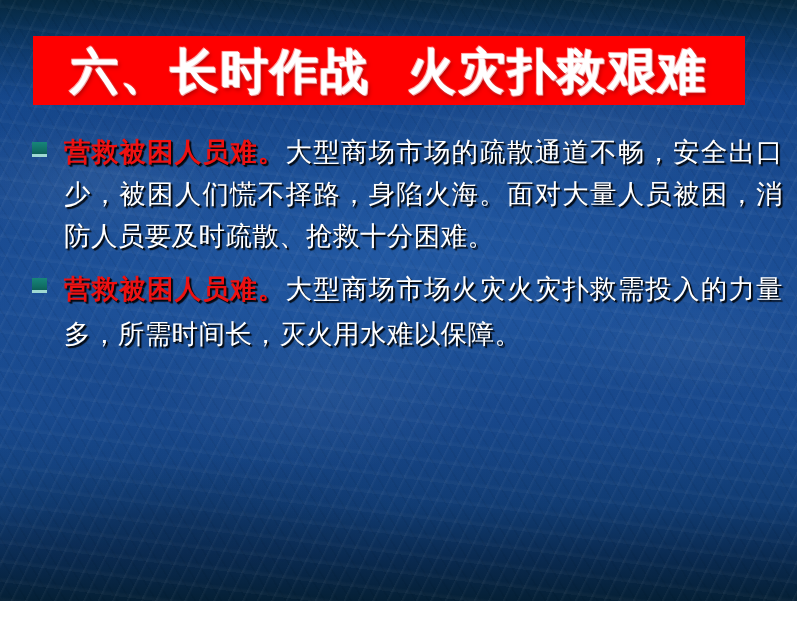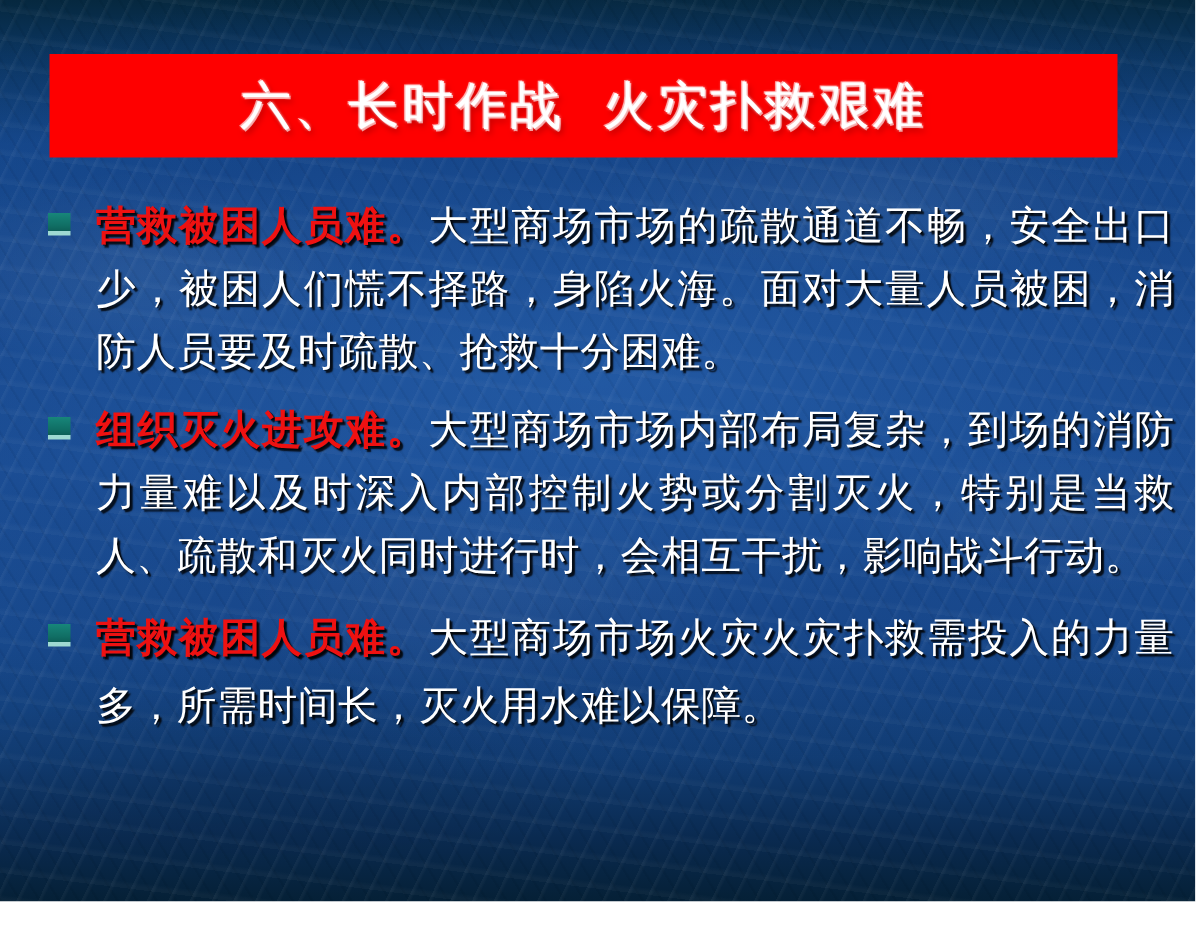--- a/index.html
+++ b/index.html
@@ -82,22 +82,22 @@
     height: 69px;
     background: #fe0000;
     display: flex;
     align-items: center;
     justify-content: center;
   }
 
   #title-text {
     color: #ffffff;
     font-family: "DejaVu Sans", "Liberation Sans", sans-serif;
-    font-weight: normal;
-    font-size: 34px;
+    font-weight: bold;
+    font-size: 48px;
     letter-spacing: 2px;
     white-space: pre;
     line-height: 1;
     text-shadow:
       0 0 2px rgba(255,255,255,0.95),
       1px 1px 0 rgba(255,255,255,0.6),
       -1px -1px 0 rgba(255,255,255,0.6),
       2px 3px 4px rgba(120,0,0,0.55);
   }
 
@@ -129,21 +129,20 @@
   .bullet-para {
     margin: 0;
     font-size: 26.5px;
     line-height: 42px;
     color: #ffffff;
     text-align: justify;
     text-justify: inter-ideograph;
     text-shadow: 2px 2px 1px rgba(0,0,0,0.85), 1px 1px 0 rgba(0,0,0,0.6);
     word-break: break-all;
     letter-spacing: 0.4px;
-    font-family: Liberation Mono, monospace;
   }
 
   .bullet-head {
     color: #ee1111;
     font-weight: bold;
     text-shadow: 2px 2px 1px rgba(0,0,0,0.85), 1px 1px 0 rgba(0,0,0,0.55);
   }
 
   
   #bullet-0 { margin-bottom: 10px; }
@@ -164,24 +163,20 @@
   </div>
 
   <div id="body">
 
     <div class="bullet-block" id="bullet-0">
       <span class="bullet-marker"></span>
       <p class="bullet-para"><span class="bullet-head">营救被困人员难。</span><span>大型商场市场的疏散通道不畅，安全出口少，被困人们慌不择路，身陷火海。面对大量人员被困，消防人员要及时疏散、抢救十分困难。</span></p>
     </div>
 
 
-    <div class="bullet-block" id="bullet-2">
-      <span class="bullet-marker"></span>
-      <p class="bullet-para"><span class="bullet-head">组织灭火进攻难。</span><span>大型商场市场内部布局复杂，到场的消防力量难以及时深入内部控制火势或分割灭火，特别是当救人、疏散和灭火同时进行时，会相互干扰，影响战斗行动。</span></p>
-    </div>
 
     <div class="bullet-block" id="bullet-3">
       <span class="bullet-marker"></span>
       <p class="bullet-para"><span class="bullet-head">营救被困人员难。</span><span>大型商场市场火灾火灾扑救需投入的力量多，所需时间长，灭火用水难以保障。</span></p>
     </div>
 
   </div>
 
   <div id="bottom-strip"></div>
 

